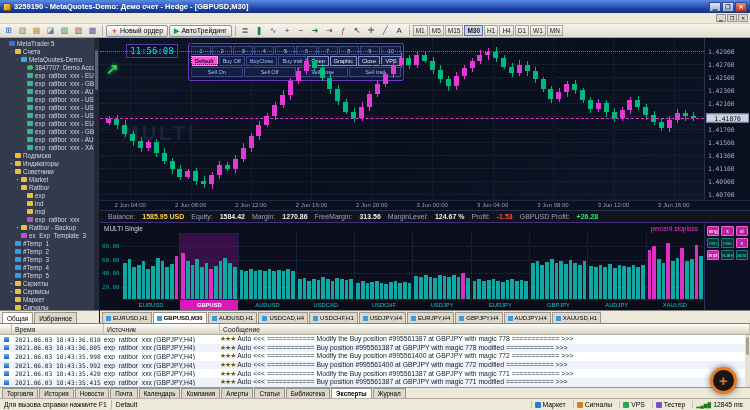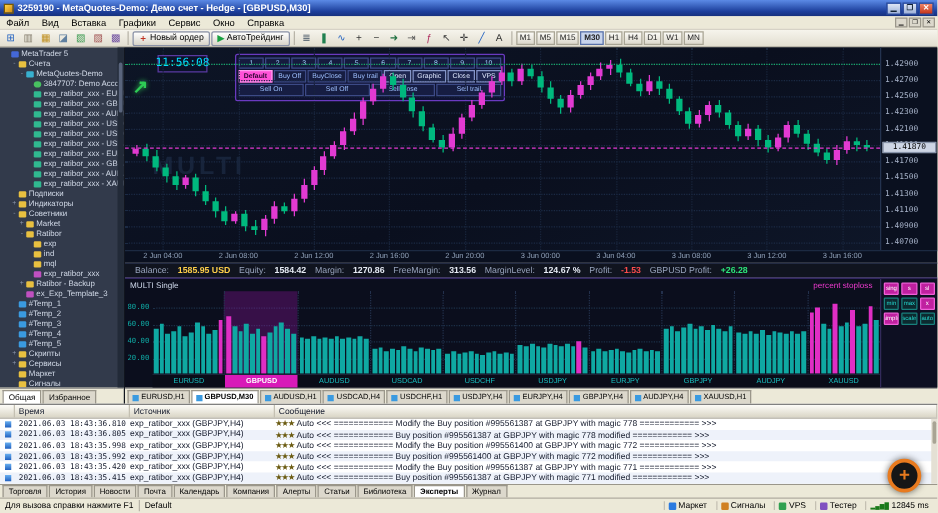--- a/index.html
+++ b/index.html
@@ -47,21 +47,21 @@
   .right{flex:1;display:flex;flex-direction:column;min-width:0;}
   .chart-row{flex:1;display:flex;min-height:0;background:#0a101f;}
   .plot{flex:1;position:relative;overflow:hidden;background:linear-gradient(155deg,#0d1526,#0a0f1e 55%,#0e1628);}
   .hline{position:absolute;left:0;right:0;border-top:1px dotted #1b2a44;}
   .vline{position:absolute;top:0;bottom:0;border-left:1px dotted #18253c;}
   .wick{position:absolute;width:1px;}
   .body{position:absolute;}
   .watermark{position:absolute;left:22px;top:52%;font-size:20px;font-weight:bold;color:rgba(90,130,190,.16);letter-spacing:3px;}
   .cur-line{position:absolute;left:0;right:0;border-top:1px dashed #e23ad2;}
   .tp-line{position:absolute;left:0;right:0;border-top:1px dotted #18a86a;}
-  .clock{position:absolute;left:26px;top:6px;width:40px;height:14px;background:#0a1228;border:1px solid #5a3aa0;color:#00e0ff;font-family:"DejaVu Sans Mono",monospace;font-size:9px;display:flex;align-items:center;justify-content:center;}
+  .clock{position:absolute;left:26px;top:6px;width:52px;height:14px;background:#0a1228;border:1px solid #5a3aa0;color:#00e0ff;font-family:"DejaVu Sans Mono",monospace;font-size:9px;display:flex;align-items:center;justify-content:center;}
   .arrow{position:absolute;left:6px;top:22px;font-size:15px;color:#2ecc55;text-shadow:0 0 4px #2ecc55;font-weight:bold;}
   .tpanel{position:absolute;left:88px;top:5px;width:216px;background:rgba(16,20,52,.92);border:1px solid #6a3ac0;border-radius:2px;padding:2px;}
   .prow{display:flex;gap:1px;margin-bottom:1px;}
   .pnum{flex:1;height:9px;background:#151b3e;border:1px solid #3c4a86;color:#9fd4ff;font-size:5.5px;display:flex;align-items:center;justify-content:center;}
   .pbtn{height:10px;padding:0 3px;font-size:5.5px;display:flex;align-items:center;justify-content:center;flex:1;white-space:nowrap;}
   .pb-pink{background:#ff52d8;color:#2a0030;border:1px solid #ff9af0;font-weight:bold;}
   .pb-dark{background:#161d42;color:#9fc0ff;border:1px solid #3c4a86;}
   .pb-outline{background:#1d2550;color:#dfe8ff;border:1px solid #8494c8;}
   .paxis{width:46px;flex:0 0 auto;position:relative;background:#0a101f;border-left:1px solid #24334f;font-family:"DejaVu Sans Mono",monospace;font-size:6.3px;color:#a8b4ca;}
   .ptick{position:absolute;left:3px;transform:translateY(-50%);}
@@ -141,29 +141,20 @@
     <span class="app-ic"></span>
     <span>3259190 - MetaQuotes-Demo: Демо счет - Hedge - [GBPUSD,M30]</span>
     <span class="tb-btns">
       <span class="tb-b">▁</span>
       <span class="tb-b">❐</span>
       <span class="tb-b close">✕</span>
     </span>
   </div>
 
   <div class="menubar">
-    <span id="menu-items" style="display:flex;">
-        <span class="menu-item">Файл</span>
-        <span class="menu-item">Вид</span>
-        <span class="menu-item">Вставка</span>
-        <span class="menu-item">Графики</span>
-        <span class="menu-item">Сервис</span>
-        <span class="menu-item">Окно</span>
-        <span class="menu-item">Справка</span>
-      </span>
     <span class="child-btns">
       <span class="child-b">▁</span>
       <span class="child-b">❐</span>
       <span class="child-b">✕</span>
     </span>
   </div>
 
   <div class="toolbar" id="toolbar">
       <span class="tool" style="color: rgb(32, 96, 192);">⊞</span>
       <span class="tool" style="color: rgb(136, 128, 112);">▥</span>

